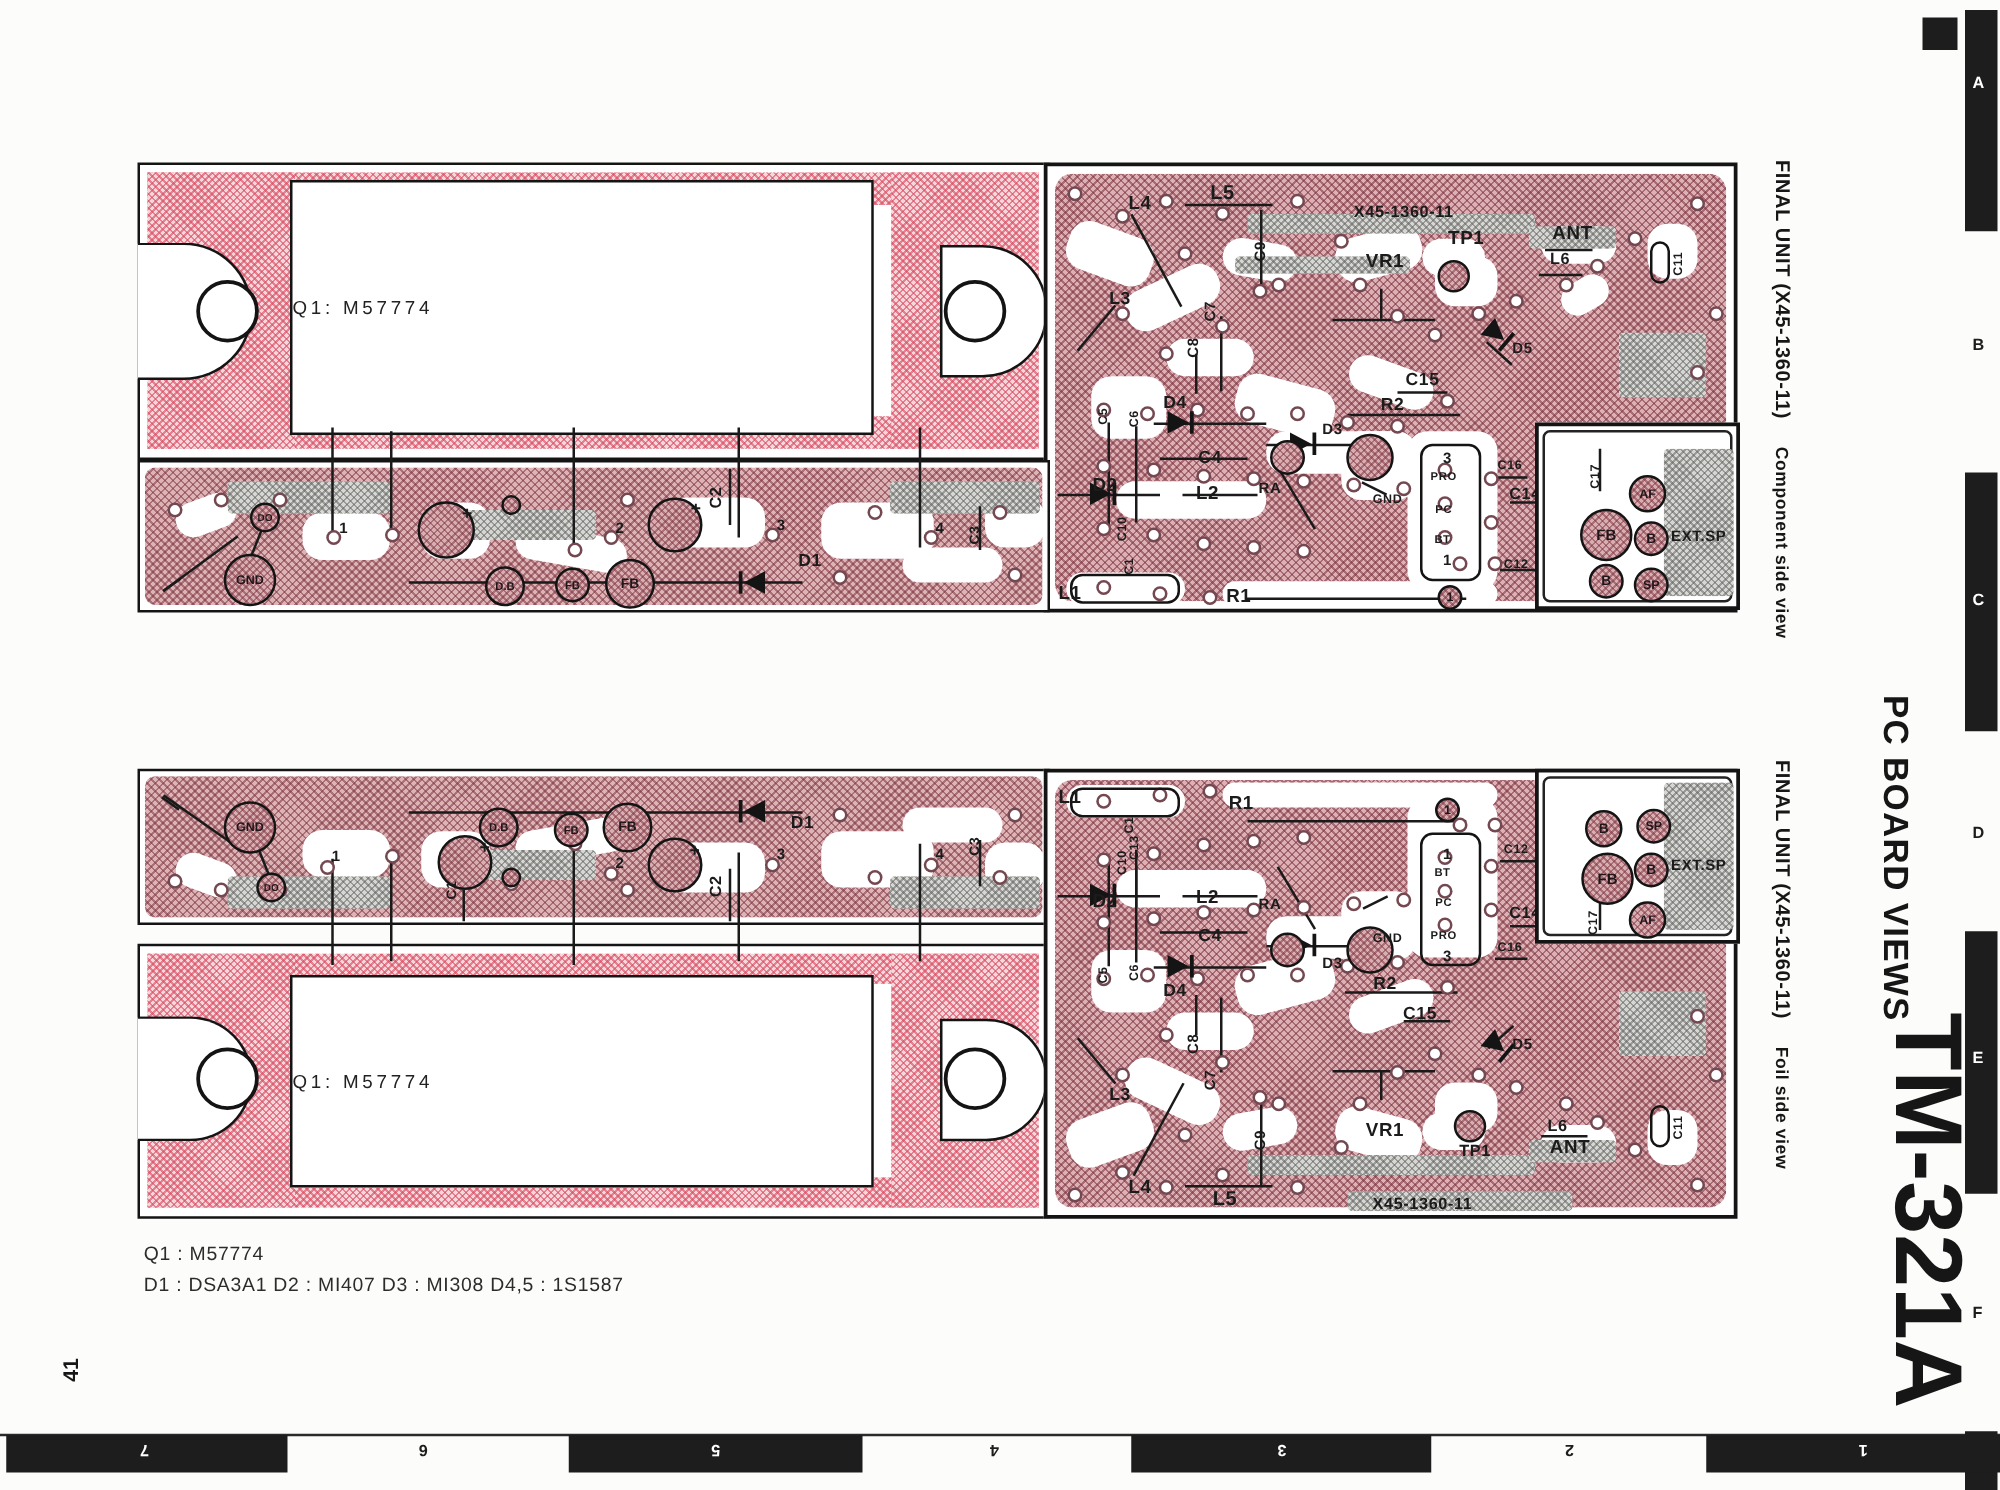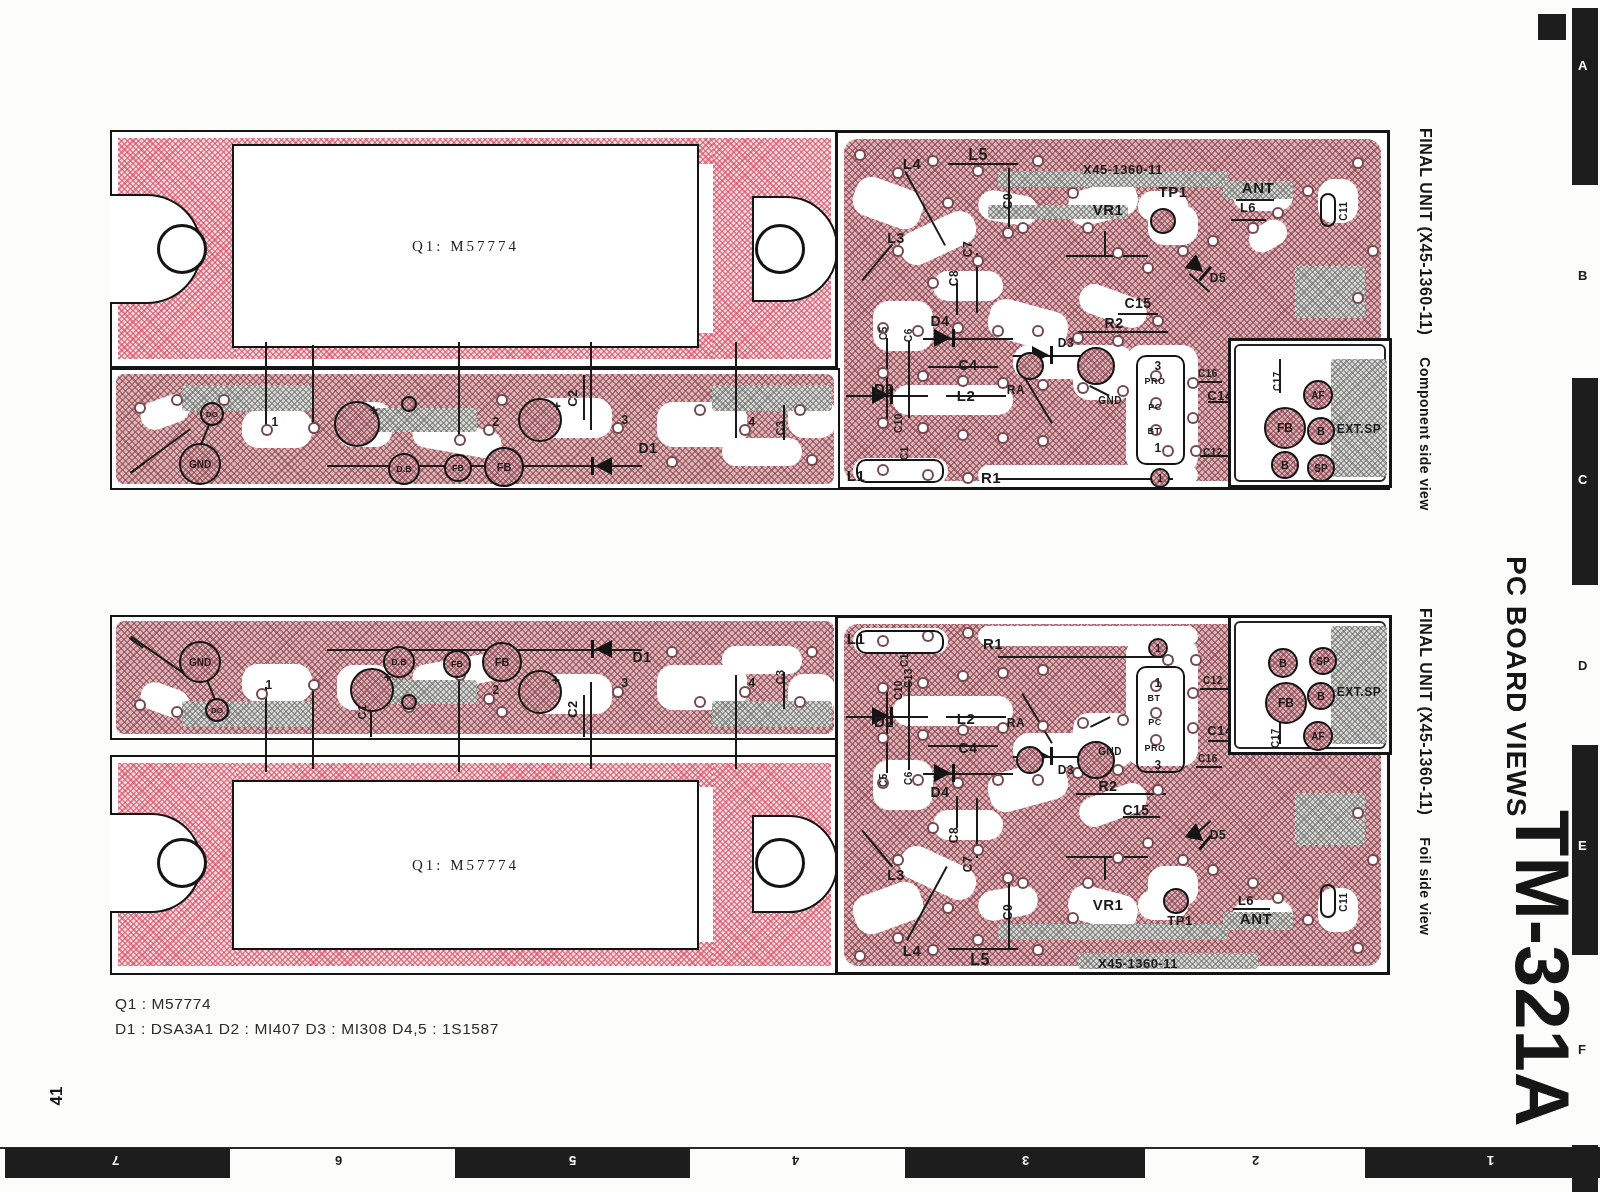--- a/index.html
+++ b/index.html
@@ -49,21 +49,21 @@
   .diode::before{content:'';position:absolute;left:4px;top:0;width:0;height:0;
        border-left:17px solid #141414;border-top:9px solid transparent;border-bottom:9px solid transparent;}
   .diode::after{content:'';position:absolute;left:22px;top:0;width:3px;height:18px;background:#141414;}
   
   .lboard{position:absolute;border:2.5px solid #141414;background:#fff;box-sizing:border-box;}
   .pk{position:absolute;}
   .notch{position:absolute;background:#fff;border:2px solid #141414;box-sizing:border-box;}
   .hole{position:absolute;width:50px;height:50px;border-radius:50%;background:#fff;
         border:3px solid #141414;box-sizing:border-box;transform:translate(-50%,-50%);}
   .irect{position:absolute;background:#fff;border:2px solid #141414;box-sizing:border-box;
-         display:flex;align-items:center;justify-content:center;font-family:Liberation Serif, serif;}
+         display:flex;align-items:center;justify-content:flex-start;}
   .q1t{font-size:15px;font-weight:500;letter-spacing:3px;color:#222;}
   
   .eblk{position:absolute;left:1572px;width:26px;background:#1d1d1d;}
   .elet{position:absolute;left:1578px;font-size:13px;font-weight:bold;color:#1d1d1d;}
   .bblk{position:absolute;top:1148px;height:30px;background:#1d1d1d;}
   .bnum{position:absolute;top:1153px;font-size:13px;font-weight:bold;color:#1d1d1d;
         transform:rotate(180deg);}
   .bline{position:absolute;left:0;top:1147px;width:1600px;height:2px;background:#2a2a2a;}
   .cornersq{position:absolute;background:#1d1d1d;}
   

